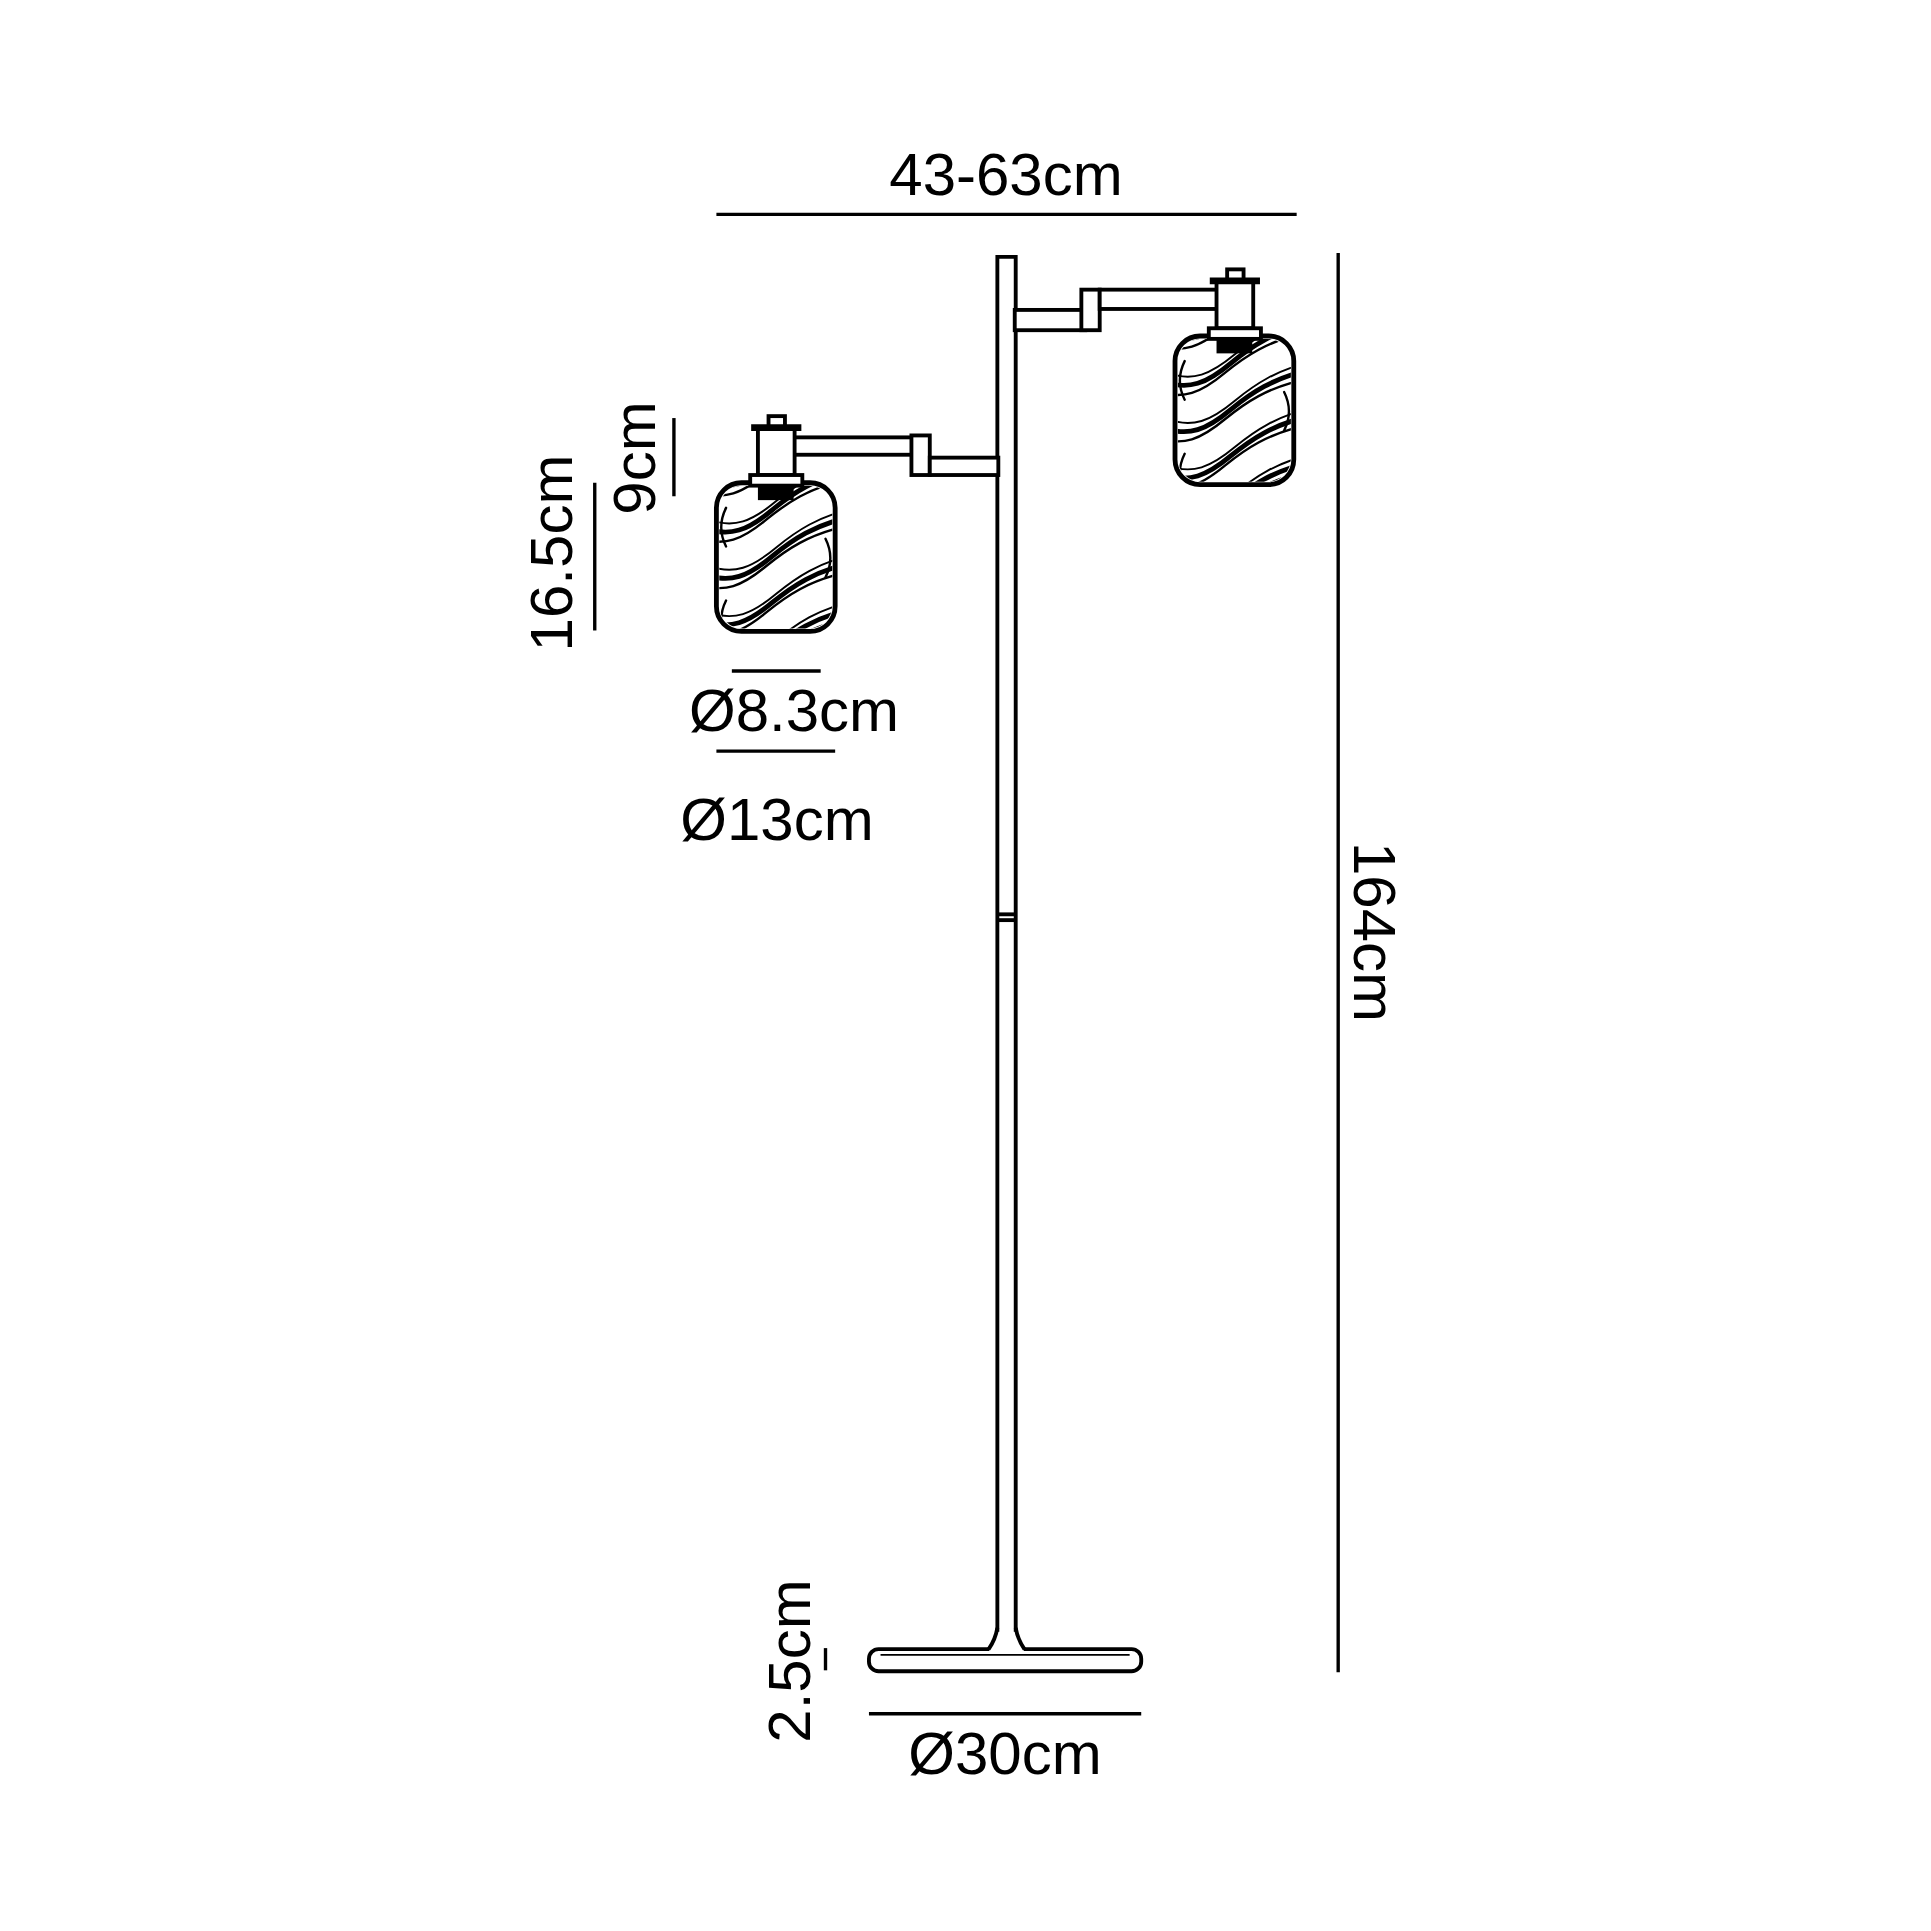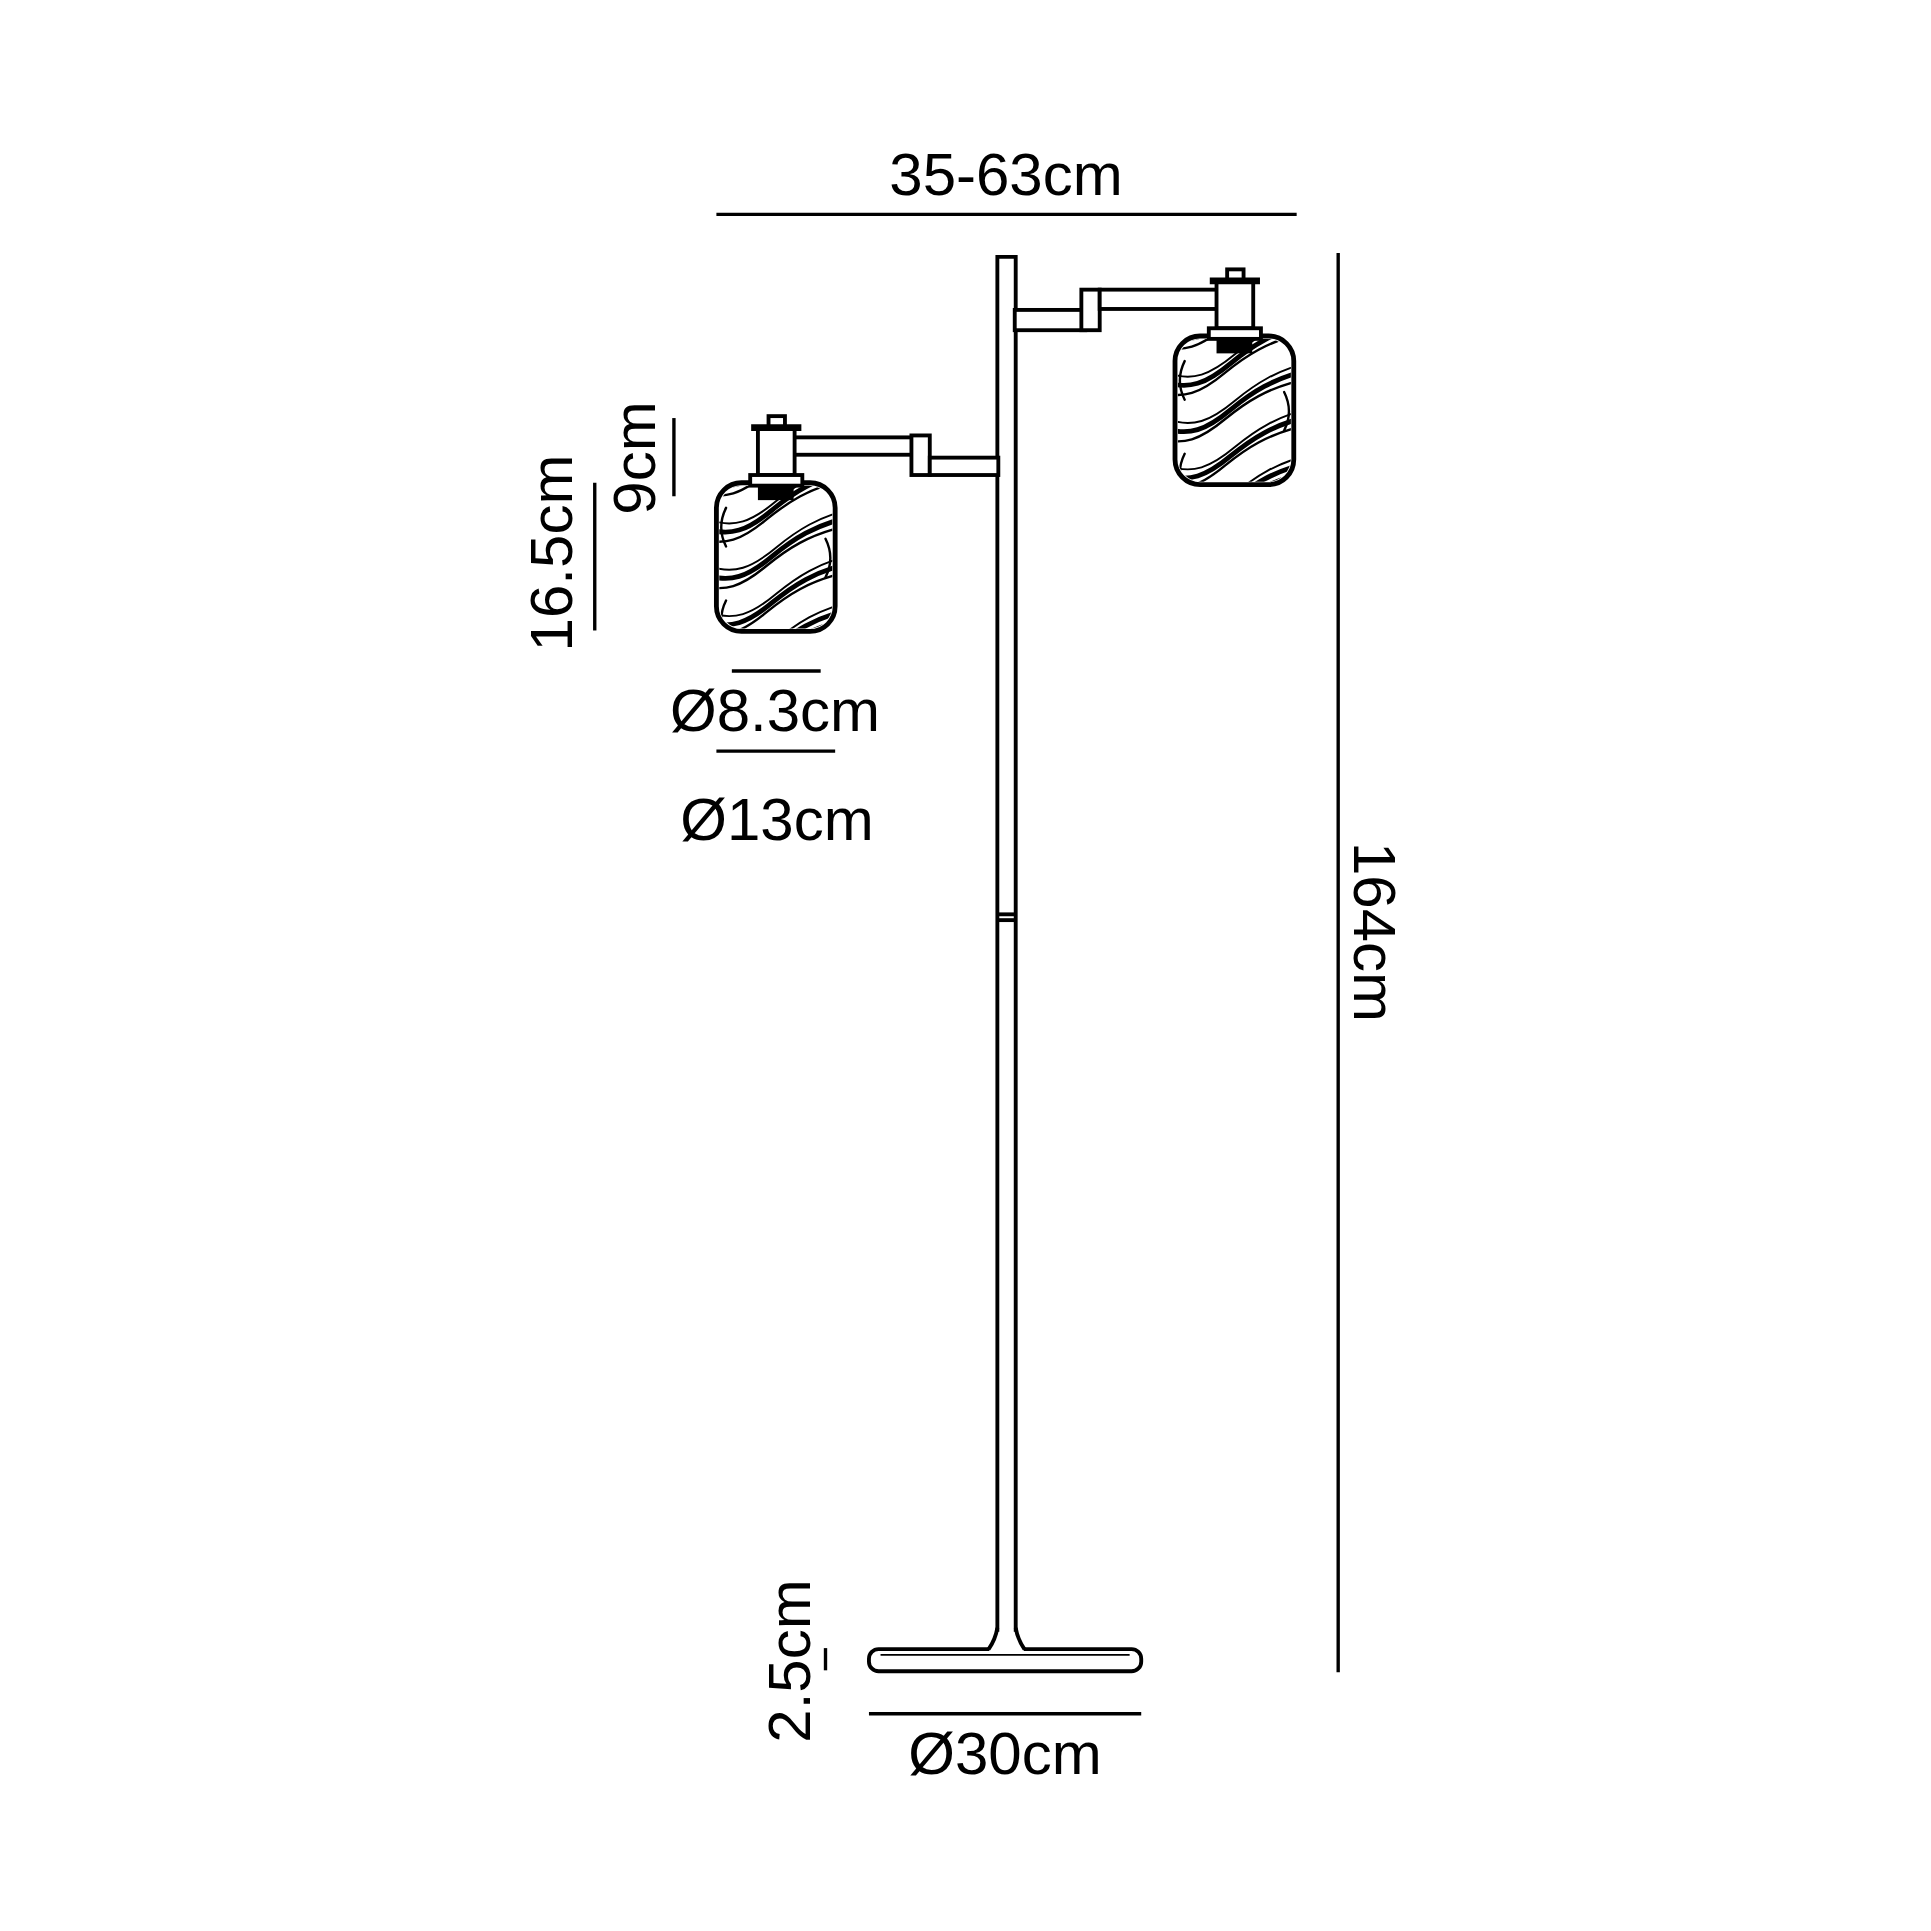--- a/index.html
+++ b/index.html
@@ -106,29 +106,29 @@
       <line x1="1386" y1="262" x2="1386" y2="1732" class="dim"></line>
       <line x1="698" y1="433" x2="698" y2="514" class="dim"></line>
       <line x1="616" y1="500" x2="616" y2="653" class="dim"></line>
       <line x1="758" y1="695" x2="850" y2="695" class="dim"></line>
       <line x1="742" y1="778" x2="865" y2="778" class="dim"></line>
       <line x1="855" y1="1707" x2="855" y2="1730" class="dim"></line>
       <line x1="900" y1="1775" x2="1182" y2="1775" class="dim"></line>
     </g>
   </svg>
 
-  <div class="dim-label" style="left:1006px;top:175px;">35-63cm</div>
+  <div class="dim-label" style="left:1006px;top:175px;">43-63cm</div>
 
   <div class="dim-label rot-cw" style="left:1374px;top:932px;">164cm</div>
 
   <div class="dim-label rot-ccw" style="left:635px;top:458px;">9cm</div>
 
   <div class="dim-label rot-ccw" style="left:552px;top:553px;">16.5cm</div>
 
-  <div class="dim-label" style="left:775px;top:711px;">Ø8.3cm</div>
+  <div class="dim-label" style="left:794px;top:711px;">Ø8.3cm</div>
 
   <div class="dim-label" style="left:777px;top:796px;margin-top:24px;">Ø13cm</div>
 
   <div class="dim-label rot-ccw" style="left:790px;top:1661px;">2.5cm</div>
 
   <div class="dim-label" style="left:1005px;top:1754px;">Ø30cm</div>
 
 </div>
 
 

